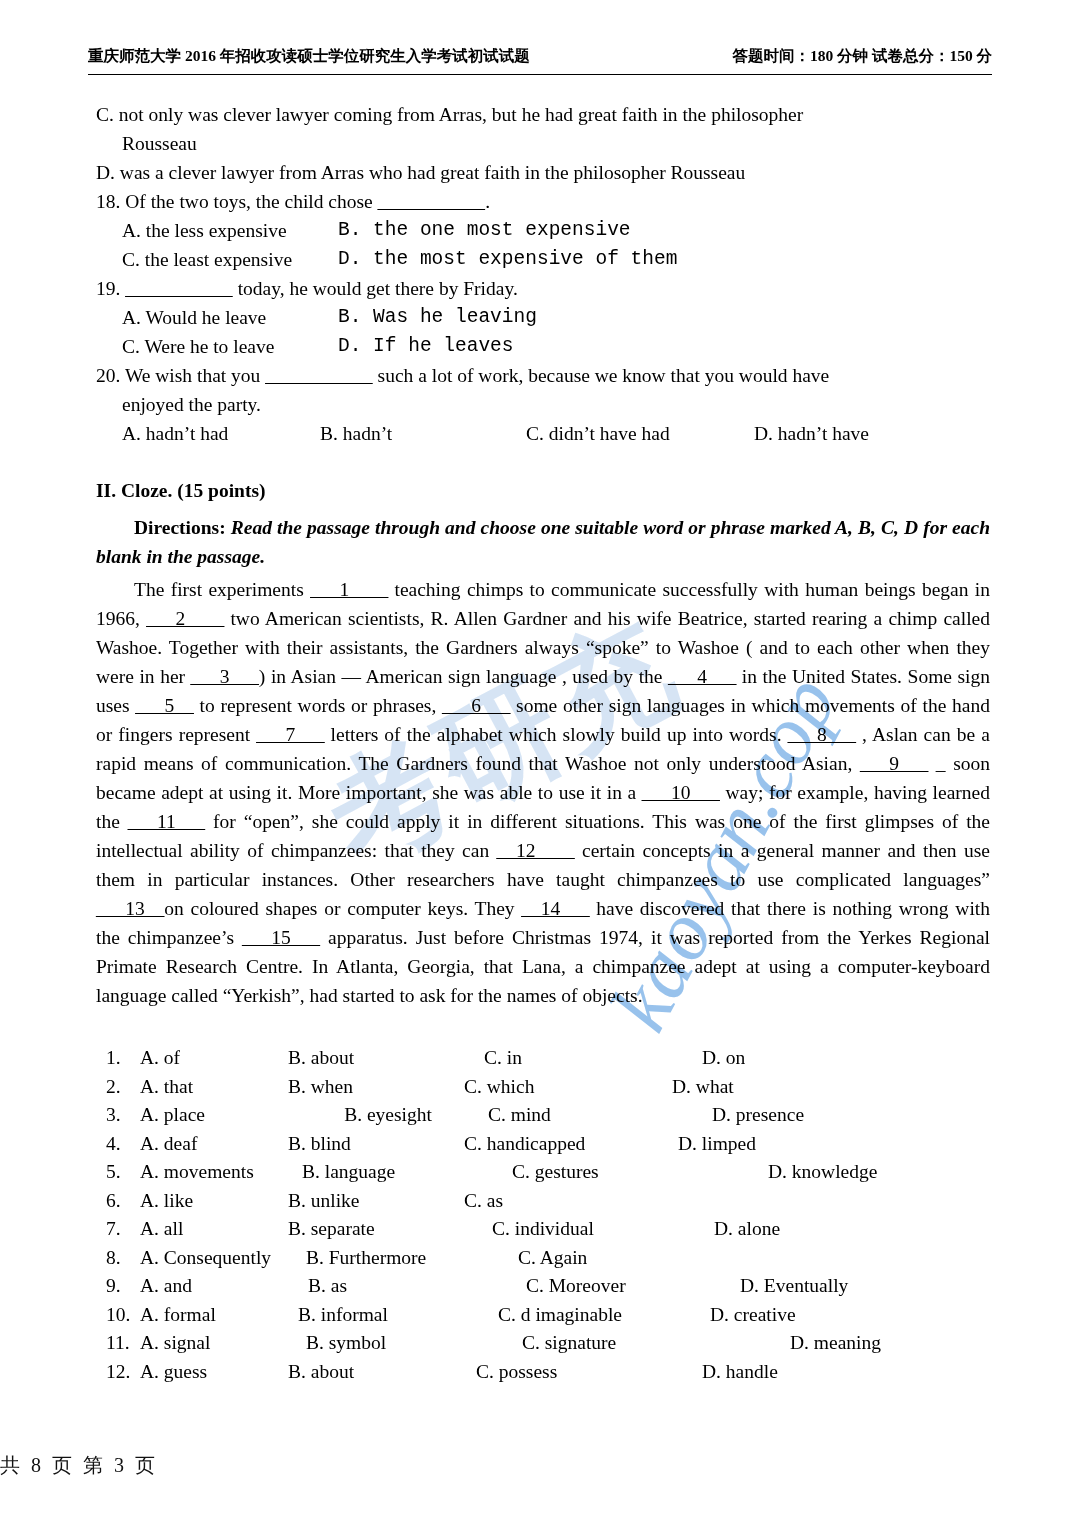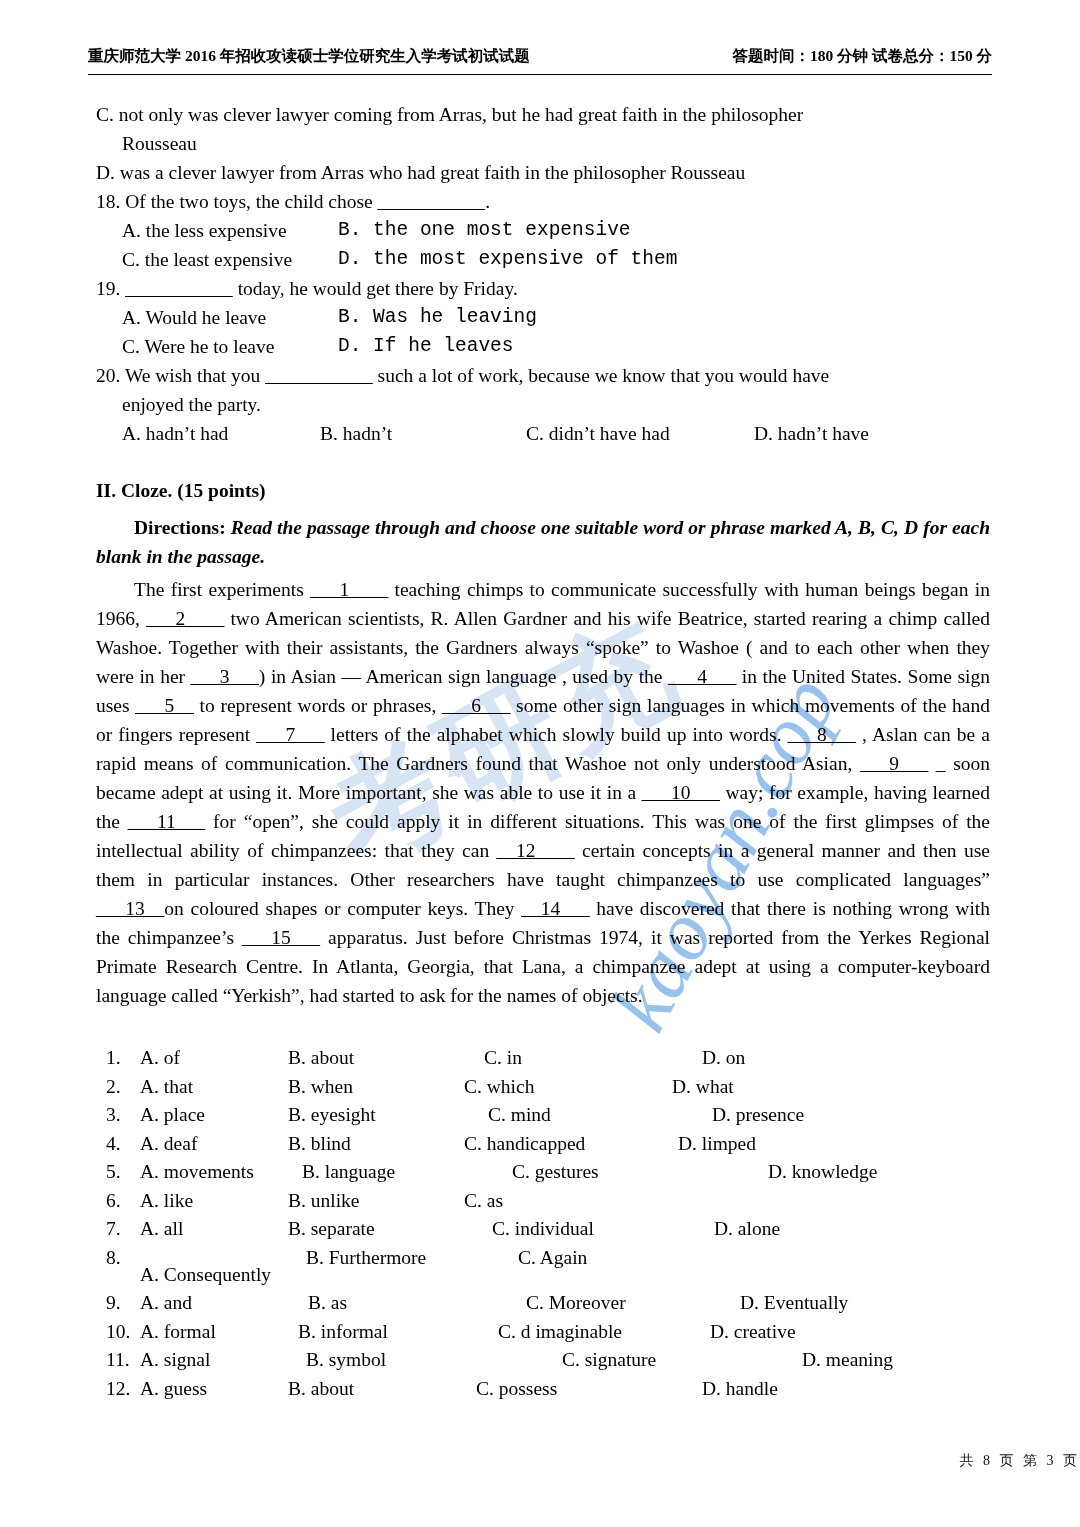--- a/index.html
+++ b/index.html
@@ -167,22 +167,22 @@
   .ch-b { }
   .ch-c { }
   .ch-d { }
 
   
   .footer {
     position: absolute;
     left: 0;
     top: 1452px;
     width: 1080px;
-    text-align: right;
-    font-size: 14px;
+    text-align: left;
+    font-size: 20px;
     letter-spacing: 3px;
     color: #111;
   }
 </style>
 </head>
 <body>
 
 <div class="page">
 
   <div class="watermark">
@@ -249,21 +249,21 @@
           <div class="ch-row">
             <span class="ch-num" style="width: 34px; flex: 0 0 34px;">2.</span>
             <span class="ch-a" style="width: 148px; flex: 0 0 148px;">A. that</span>
             <span class="ch-b" style="width: 176px; flex: 0 0 176px;">B. when</span>
             <span class="ch-c" style="width: 208px; flex: 0 0 208px;">C. which</span>
             <span class="ch-d" style="flex: 1 1 auto;">D. what</span>
           </div>
           <div class="ch-row">
             <span class="ch-num" style="width: 34px; flex: 0 0 34px;">3.</span>
             <span class="ch-a" style="width: 148px; flex: 0 0 148px;">A. place</span>
-            <span class="ch-b" style="width: 200px; flex: 0 0 200px;">B. eyesight</span>
+            <span class="ch-b" style="width: 200px; flex: 0 0 200px; text-align: center;">B. eyesight</span>
             <span class="ch-c" style="width: 224px; flex: 0 0 224px;">C. mind</span>
             <span class="ch-d" style="flex: 1 1 auto;">D. presence</span>
           </div>
           <div class="ch-row">
             <span class="ch-num" style="width: 34px; flex: 0 0 34px;">4.</span>
             <span class="ch-a" style="width: 148px; flex: 0 0 148px;">A. deaf</span>
             <span class="ch-b" style="width: 176px; flex: 0 0 176px;">B. blind</span>
             <span class="ch-c" style="width: 214px; flex: 0 0 214px;">C. handicapped</span>
             <span class="ch-d" style="flex: 1 1 auto;">D. limped</span>
           </div>
@@ -282,21 +282,21 @@
           </div>
           <div class="ch-row">
             <span class="ch-num" style="width: 34px; flex: 0 0 34px;">7.</span>
             <span class="ch-a" style="width: 148px; flex: 0 0 148px;">A. all</span>
             <span class="ch-b" style="width: 204px; flex: 0 0 204px;">B. separate</span>
             <span class="ch-c" style="width: 222px; flex: 0 0 222px;">C. individual</span>
             <span class="ch-d" style="flex: 1 1 auto;">D. alone</span>
           </div>
           <div class="ch-row">
             <span class="ch-num" style="width: 34px; flex: 0 0 34px;">8.</span>
-            <span class="ch-a" style="width: 166px; flex: 0 0 166px; margin-top: 17px;">A. Consequently</span>
+            <span class="ch-a" style="width: 166px; flex: 0 0 166px;">A. Consequently</span>
             <span class="ch-b" style="width: 212px; flex: 0 0 212px;">B. Furthermore</span>
             <span class="ch-c" style="width: 204px; flex: 0 0 204px;">C. Again</span>
           </div>
           <div class="ch-row">
             <span class="ch-num" style="width: 34px; flex: 0 0 34px;">9.</span>
             <span class="ch-a" style="width: 168px; flex: 0 0 168px;">A. and</span>
             <span class="ch-b" style="width: 218px; flex: 0 0 218px;">B. as</span>
             <span class="ch-c" style="width: 214px; flex: 0 0 214px;">C. Moreover</span>
             <span class="ch-d" style="flex: 1 1 auto;">D. Eventually</span>
           </div>
@@ -304,22 +304,22 @@
             <span class="ch-num" style="width: 34px; flex: 0 0 34px;">10.</span>
             <span class="ch-a" style="width: 158px; flex: 0 0 158px;">A. formal</span>
             <span class="ch-b" style="width: 200px; flex: 0 0 200px;">B. informal</span>
             <span class="ch-c" style="width: 212px; flex: 0 0 212px;">C. d imaginable</span>
             <span class="ch-d" style="flex: 1 1 auto;">D. creative</span>
           </div>
           <div class="ch-row">
             <span class="ch-num" style="width: 34px; flex: 0 0 34px;">11.</span>
             <span class="ch-a" style="width: 166px; flex: 0 0 166px;">A. signal</span>
             <span class="ch-b" style="width: 216px; flex: 0 0 216px;">B. symbol</span>
-            <span class="ch-c" style="width: 240px; flex: 0 0 240px; margin-left: 40px;">C. signature</span>
-            <span class="ch-d" style="flex: 1 1 auto;">D. meaning</span>
+            <span class="ch-c" style="width: 240px; flex: 0 0 240px;">C. signature</span>
+            <span class="ch-d" style="flex: 1 1 auto; margin-left: 28px;">D. meaning</span>
           </div>
           <div class="ch-row">
             <span class="ch-num" style="width: 34px; flex: 0 0 34px;">12.</span>
             <span class="ch-a" style="width: 148px; flex: 0 0 148px;">A. guess</span>
             <span class="ch-b" style="width: 188px; flex: 0 0 188px;">B. about</span>
             <span class="ch-c" style="width: 226px; flex: 0 0 226px;">C. possess</span>
             <span class="ch-d" style="flex: 1 1 auto;">D. handle</span>
           </div>
         </div>
 

